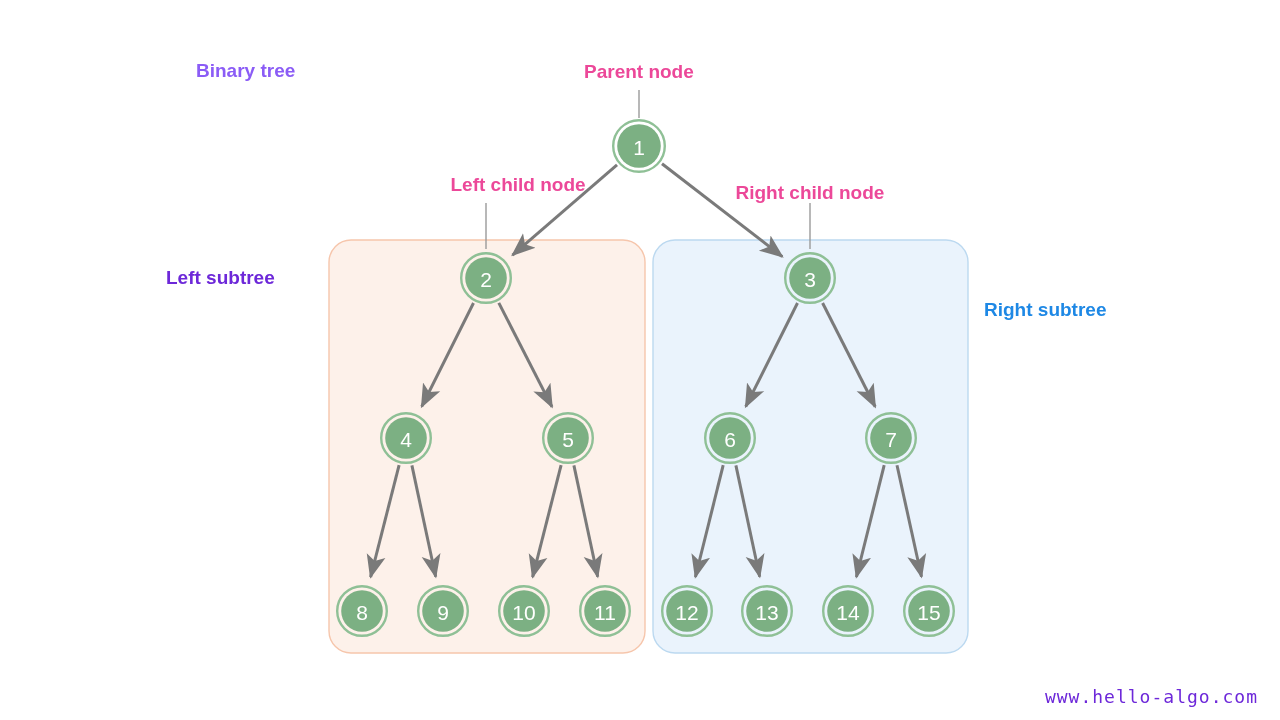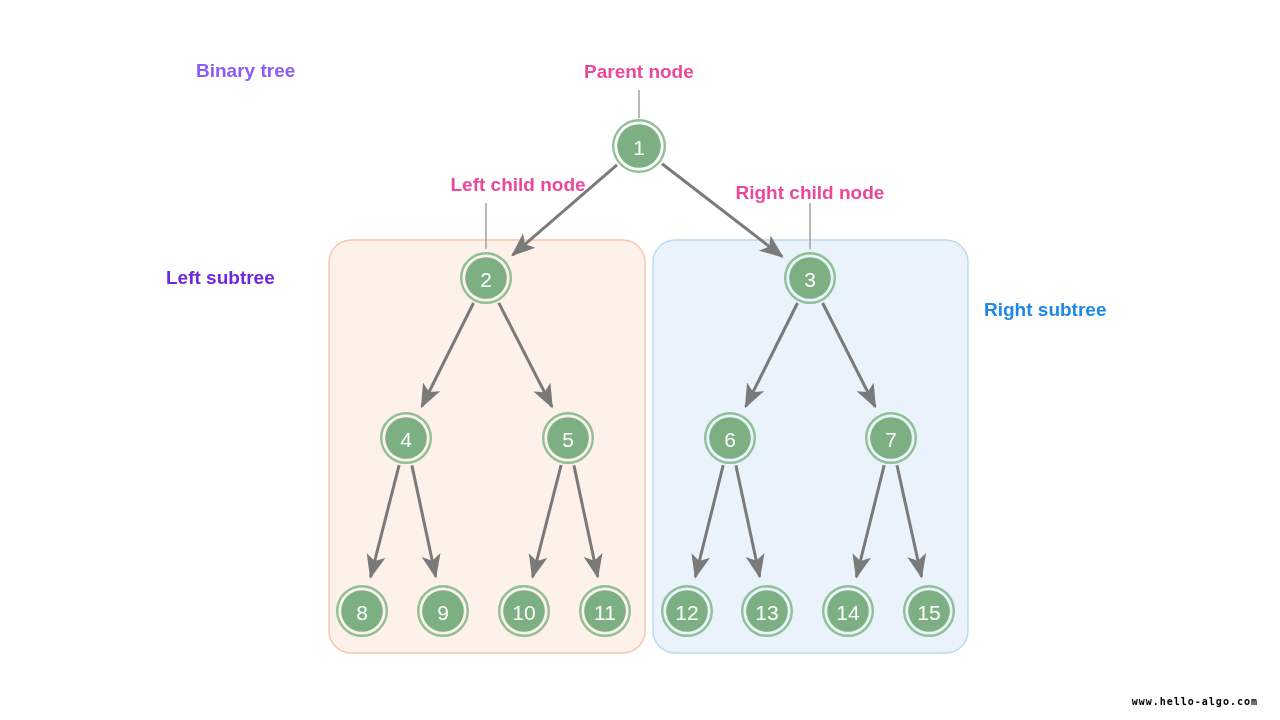--- a/index.html
+++ b/index.html
@@ -66,24 +66,23 @@
   #label-right-child {
     left: 722px;
     top: 174px;
     margin-top: 8px;
   }
   #watermark {
     position: absolute;
     right: 22px;
     bottom: 13px;
     font-family: "DejaVu Sans Mono", monospace;
-    font-size: 10px;
+    font-size: 18px;
     letter-spacing: 1px;
-    color: #000000;
-    font-weight: bold;
+    color: #6d28d9;
   }
   .node-text {
     font-family: "Liberation Sans", sans-serif;
     font-size: 21px;
     fill: #ffffff;
     text-anchor: middle;
     dominant-baseline: central;
   }
 </style>
 </head>

